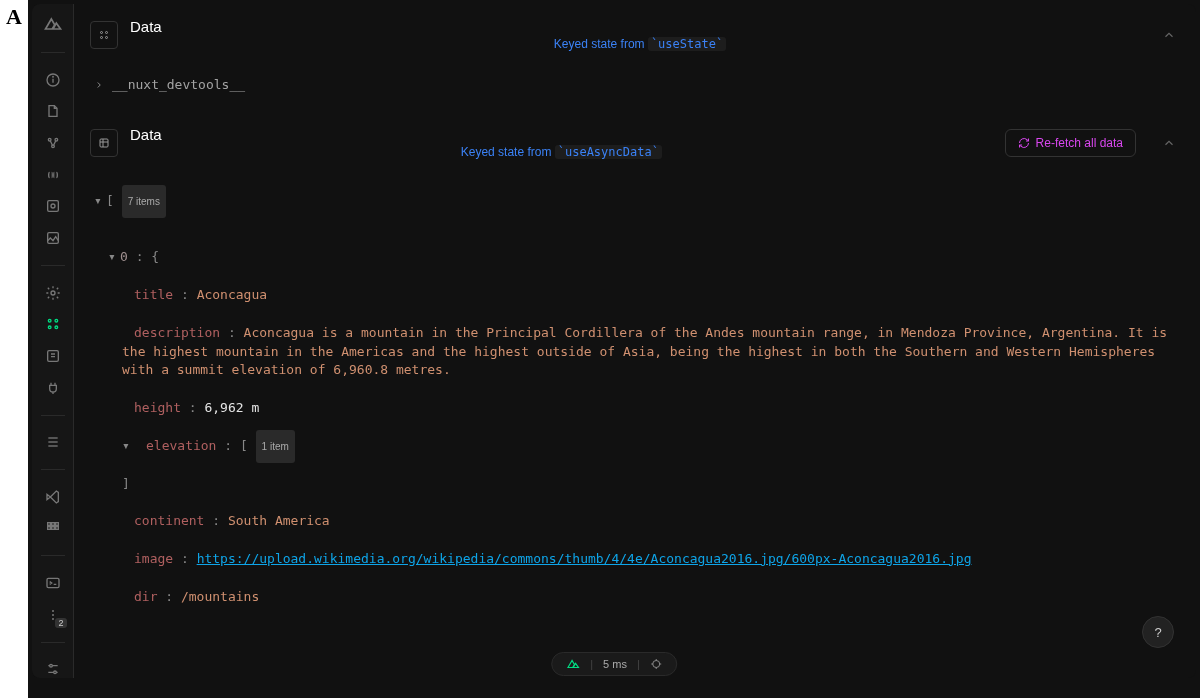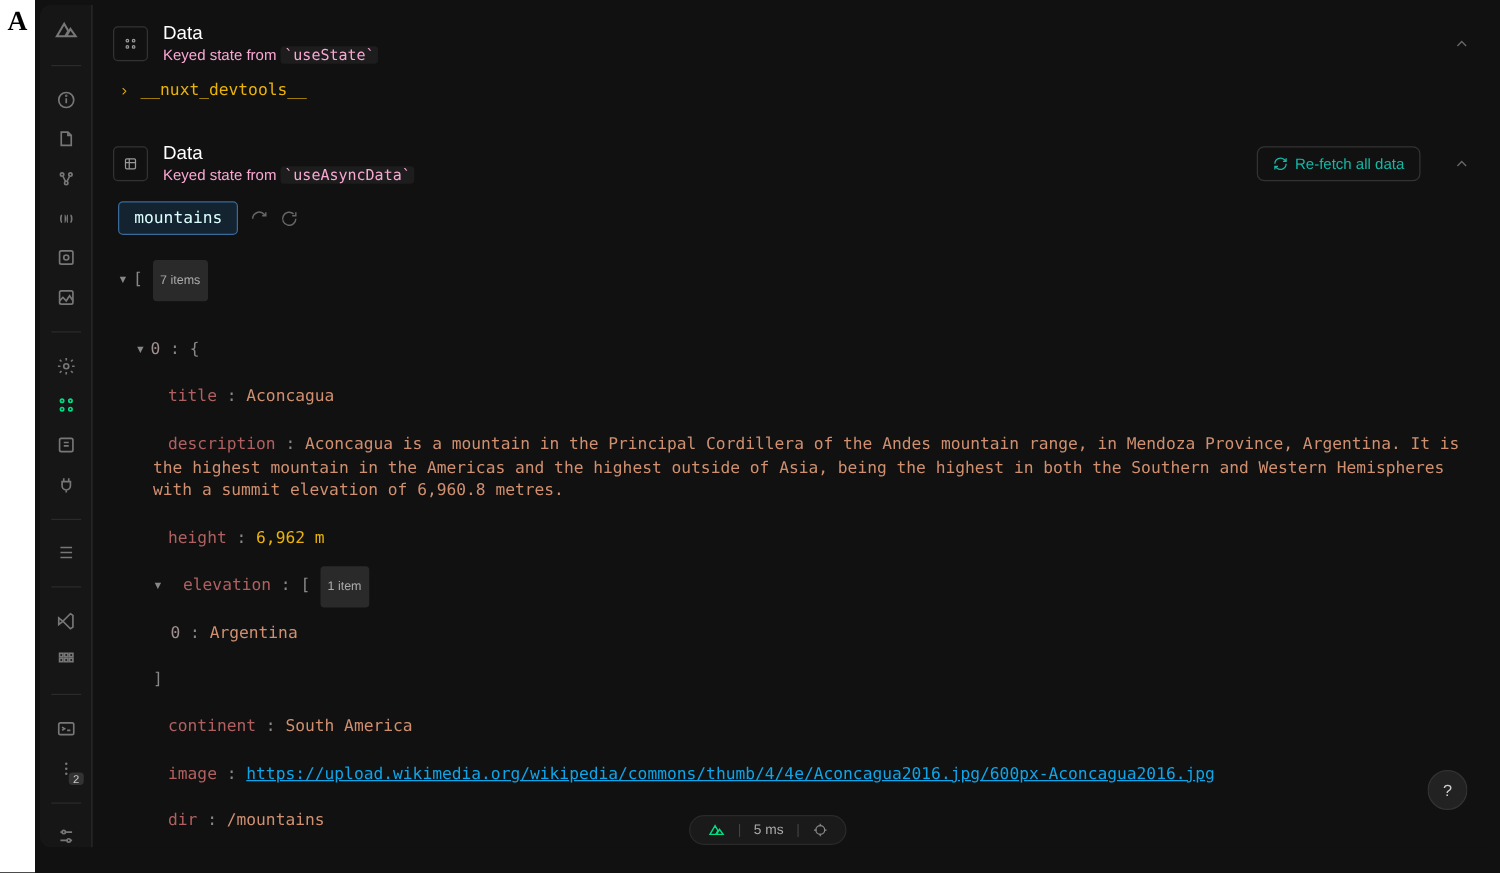--- a/index.html
+++ b/index.html
@@ -82,41 +82,41 @@
 .section-header .icon-box {
   width: 28px; height: 28px;
   border: 1px solid #333;
   border-radius: 4px;
   display: flex; align-items: center; justify-content: center;
   color: #999;
   font-size: 11px;
 }
 .section-header .titles { flex: 1; }
 .section-header .title { font-size: 15px; font-weight: 500; color: #fff; }
-.section-header .subtitle { font-size: 12px; color: #f9a8d4; margin-top: 2px; }
+.section-header .subtitle { font-size: 12px; color: #3b82f6; margin-top: 2px; text-align: center; }
 .section-header .subtitle .code {
   background: rgba(255,255,255,0.05); padding: 0 3px; border-radius: 3px;
 }
 .chevron-collapse { color: #666; cursor: pointer; }
 .refetch-btn {
   background: transparent;
   border: 1px solid #333;
-  color: #14b8a6;
+  color: #d946ef;
   padding: 6px 12px;
   border-radius: 6px;
   font-size: 12px;
   display: flex; align-items: center; gap: 6px;
   cursor: pointer;
   margin-right: 14px;
 }
 
 .state-body { padding: 6px 20px 20px 20px; }
 .collapsed-row {
   display: flex; align-items: center; gap: 8px;
-  color: #eab308; font-size: 13px;
+  color: #a3a3a3; font-size: 13px; margin-top: 12px;
 }
 
 .data-body { padding: 6px 20px 20px 20px; }
 .key-pill-row { display: flex; align-items: center; gap: 10px; margin-bottom: 8px; }
 .key-pill {
   border: 1px solid #3a6a9a;
   background: #132330;
   color: #dff;
   padding: 5px 12px;
   border-radius: 4px;
@@ -127,21 +127,21 @@
 .json {
   font-size: 13px;
   line-height: 1.45;
   white-space: pre-wrap;
   color: #d09070;
 }
 .json .kwd { color: #a09090; }
 .json .key { color: #b06060; margin-left: 12px; }
 .json .col { color: #888; }
 .json .str { color: #d09070; }
-.json .num { color: #eab308; }
+.json .num { color: #e5e5e5; }
 .json .link { color: #0ea5e9; text-decoration: underline; }
 .json .caret {
   color: #888; cursor: pointer; display: inline-block; width: 12px; user-select: none;
 }
 .json .badge {
   background: #2a2a2a; color: #aaa; font-size: 10px;
   padding: 11px 6px; border-radius: 3px; font-family: sans-serif;
 }
 .json .indent1 { padding-left: 14px; }
 .json .indent2 { padding-left: 28px; }
@@ -356,44 +356,29 @@
           <span>Re-fetch all data</span>
         </button>
         <div class="chevron-collapse">
           <svg width="14" height="14" viewBox="0 0 24 24" fill="none" stroke="currentColor" stroke-width="2">
               <path d="M6 15l6-6 6 6"></path>
             </svg>
         </div>
       </div>
 
       <div class="data-body">
-        <div class="key-pill-row">
-          <span class="key-pill mono">mountains</span>
-          <span class="tiny-icon">
-              <svg width="14" height="14" viewBox="0 0 24 24" fill="none" stroke="currentColor" stroke-width="2">
-                <path d="M3 12a9 9 0 0 1 15-6.7L21 8M21 3v5h-5"></path>
-              </svg>
-            </span>
-          <span class="tiny-icon">
-              <svg width="14" height="14" viewBox="0 0 24 24" fill="none" stroke="currentColor" stroke-width="2">
-                <path d="M21 12a9 9 0 1 1-3-6.7"></path>
-                <path d="M21 3v5h-5"></path>
-              </svg>
-            </span>
-        </div>
 
         <div class="json mono">
 <div><span class="caret">▾</span><span class="col">[ </span><span class="badge">7 items</span></div>
 
 <div class="indent1"><span class="caret">▾</span><span class="kwd">0</span><span class="col"> : {</span></div>
 <div class="indent2"><span class="key">title</span><span class="col"> : </span><span class="str">Aconcagua</span></div>
 <div class="indent2"><span class="key">description</span><span class="col"> : </span><span class="str">Aconcagua is a mountain in the Principal Cordillera of the Andes mountain range, in Mendoza Province, Argentina. It is the highest mountain in the Americas and the highest outside of Asia, being the highest in both the Southern and Western Hemispheres with a summit elevation of 6,960.8 metres.</span></div>
 <div class="indent2"><span class="key">height</span><span class="col"> : </span><span class="num">6,962 m</span></div>
 <div class="indent2"><span class="caret">▾</span><span class="key">elevation</span><span class="col"> : [ </span><span class="badge">1 item</span></div>
-<div class="indent3"><span class="kwd">0</span><span class="col"> : </span><span class="str">Argentina</span></div>
 <div class="indent2"><span class="col">]</span></div>
 <div class="indent2"><span class="key">continent</span><span class="col"> : </span><span class="str">South America</span></div>
 <div class="indent2"><span class="key">image</span><span class="col"> : </span><span class="link">https://upload.wikimedia.org/wikipedia/commons/thumb/4/4e/Aconcagua2016.jpg/600px-Aconcagua2016.jpg</span></div>
 <div class="indent2"><span class="key">dir</span><span class="col"> : </span><span class="str">/mountains</span></div>
 
 
 
 
 
 

